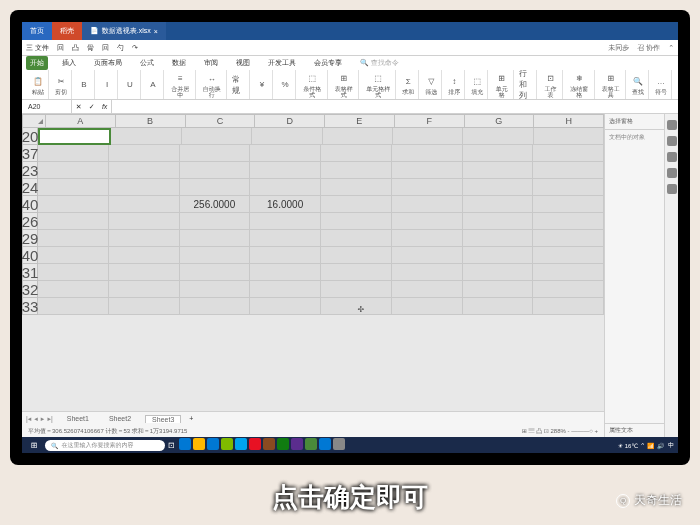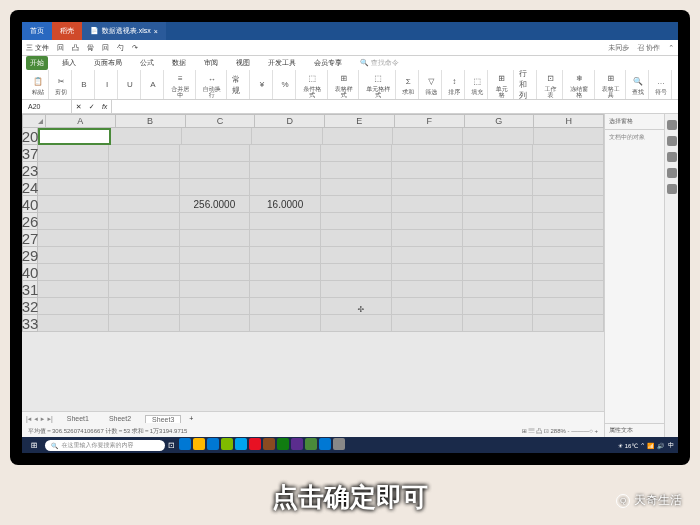--- a/index.html
+++ b/index.html
@@ -330,31 +330,20 @@
                 <div class="cell"></div>
                 <div class="cell"></div>
                 <div class="cell"></div>
                 <div class="cell"></div>
                 <div class="cell"></div>
                 <div class="cell"></div>
                 <div class="cell"></div>
                 <div class="cell"></div>
               </div>
               <div class="row">
-                <div class="row-h">27</div>
-                <div class="cell"></div>
-                <div class="cell"></div>
-                <div class="cell"></div>
-                <div class="cell"></div>
-                <div class="cell"></div>
-                <div class="cell"></div>
-                <div class="cell"></div>
-                <div class="cell"></div>
-              </div>
-              <div class="row">
                 <div class="row-h">29</div>
                 <div class="cell"></div>
                 <div class="cell"></div>
                 <div class="cell"></div>
                 <div class="cell"></div>
                 <div class="cell"></div>
                 <div class="cell"></div>
                 <div class="cell"></div>
                 <div class="cell"></div>
               </div>

